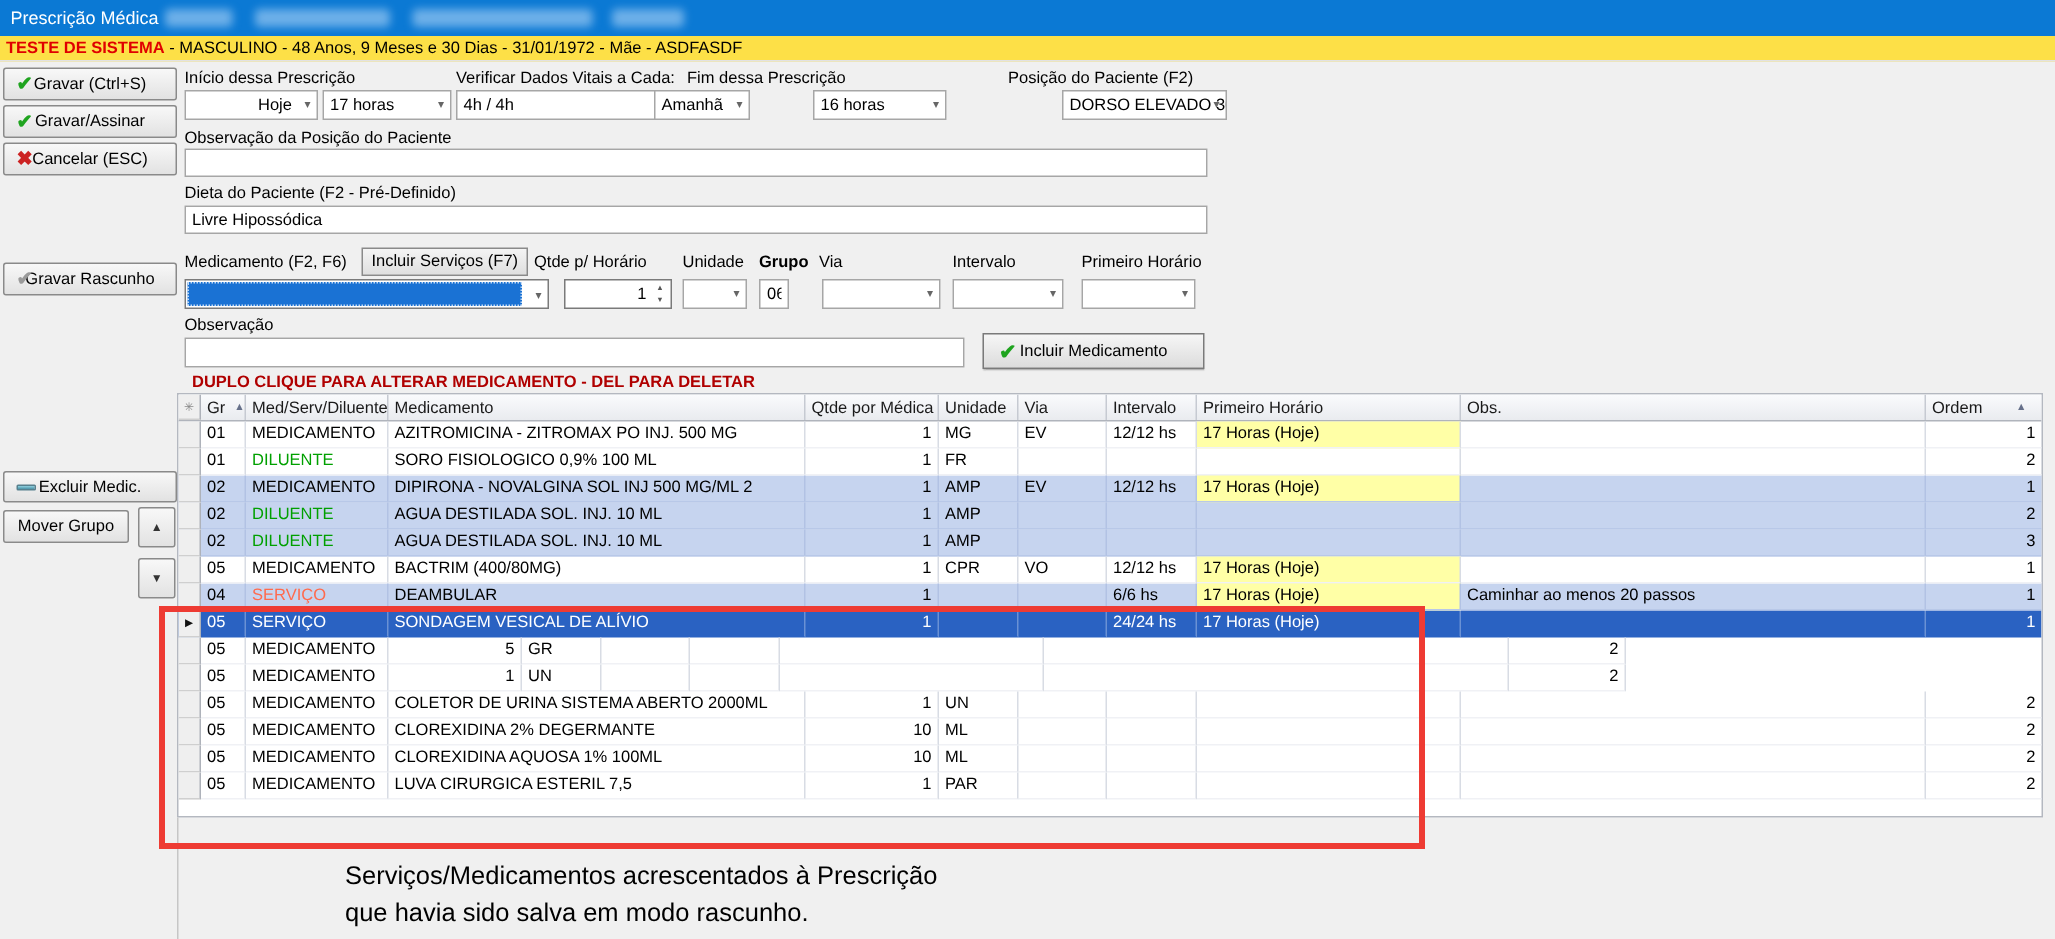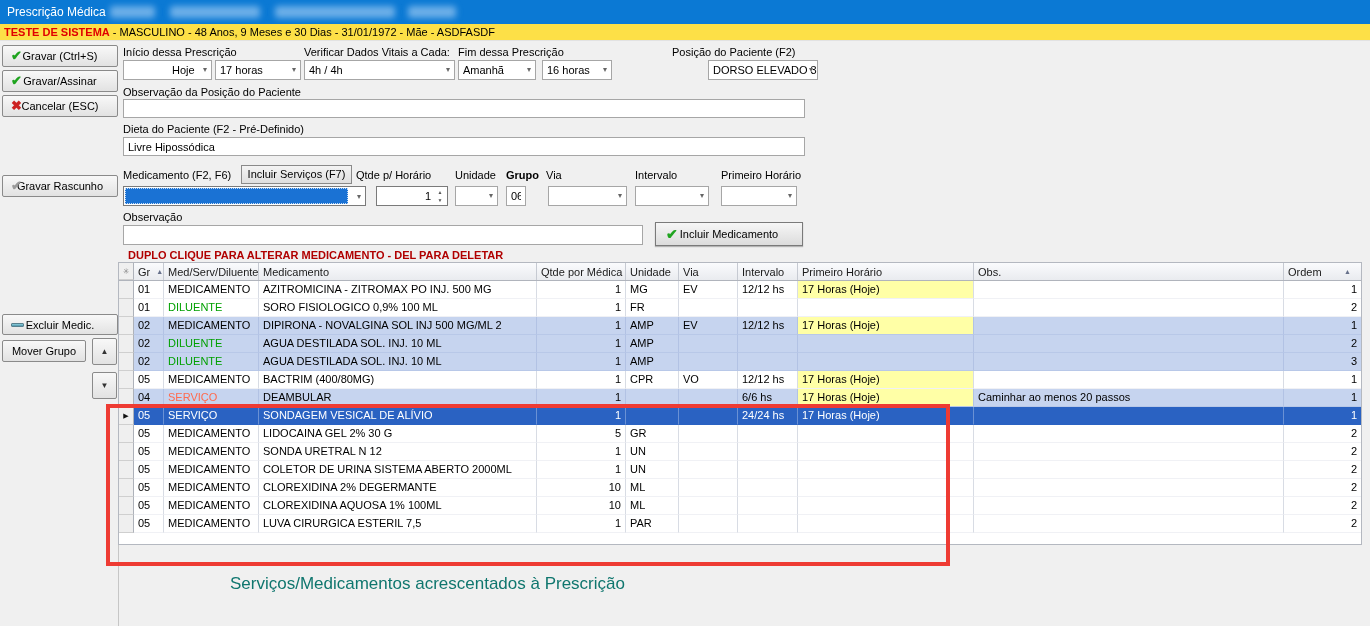--- a/index.html
+++ b/index.html
@@ -46,22 +46,22 @@
   .dd { position:absolute; height:20px; background:#fff; border:1px solid #a6a6a6;
     font-size:11px; line-height:18px; padding:0 18px 0 4px; white-space:nowrap;
     overflow:hidden; }
   .dd .arr { position:absolute; right:4px; top:0; line-height:18px; font-size:8px;
     color:#666; }
   .tinput { position:absolute; height:19px; background:#fff; border:1px solid #a6a6a6;
     font-size:11px; line-height:17px; padding:0 4px; font-family:"Liberation Sans",sans-serif; }
   #lbl-inicio{left:123px;top:46px;} #dd-inicio-dia{left:123px;top:60px;width:89px;padding-left:48px;}
   #dd-inicio-hora{left:215px;top:60px;width:86px;}
   #lbl-vitais{left:304px;top:46px;} #dd-vitais{left:304px;top:60px;width:151px;}
-  #lbl-fim{left:458px;top:46px;} #dd-fim-dia{left:458px;top:60px;width:78px;}
-  #dd-fim-hora{left:542px;top:60px;width:70px;}
+  #lbl-fim{left:458px;top:46px;} #dd-fim-dia{left:436px;top:60px;width:64px;}
+  #dd-fim-hora{left:542px;top:60px;width:89px;}
   #lbl-posicao{left:672px;top:46px;} #dd-posicao{left:708px;top:60px;width:110px;}
   #lbl-obs-pos{left:123px;top:86px;} #inp-obs-pos{left:123px;top:99px;width:682px;}
   #lbl-dieta{left:123px;top:123px;} #inp-dieta{left:123px;top:137px;width:682px;}
   #lbl-med{left:123px;top:169px;}
   #btn-incluir-serv{ position:absolute; left:241px; top:165px; width:111px; height:19px;
     background:linear-gradient(#f4f4f4,#dfdfdf); border:1px solid #8a8a8a;
     font-size:11px; text-align:center; line-height:17px; }
   #lbl-qtde{left:356px;top:169px;} #lbl-unidade{left:455px;top:169px;}
   #lbl-grupo{left:506px;top:169px;font-weight:bold;} #lbl-via{left:546px;top:169px;}
   #lbl-intervalo{left:635px;top:169px;} #lbl-primeiro{left:721px;top:169px;}
@@ -116,21 +116,21 @@
   .col-uni{width:53px;flex:none;} .col-via{width:59px;flex:none;}
   .col-int{width:60px;flex:none;} .col-ph{width:176px;flex:none;}
   .col-obs{width:310px;flex:none;} .col-ord{width:78px;flex:none;text-align:right;}
   .g-hcell.col-qtde, .g-hcell.col-ord { text-align:left; }
   .g-hcell.col-ord .sort-arr { margin-left:auto; margin-right:6px; }
   .cell-yellow { background:var(--highlight-yellow,#ffffa6); }
 
   
   #redbox { position:absolute; left:106px; top:404px; width:844px; height:162px;
     border:4px solid var(--annotation-red,#ee3b33); z-index:6; pointer-events:none; }
-  #caption { position:absolute; left:230px; top:571px; font-size:17px; color:#0f766e;
+  #caption { position:absolute; left:230px; top:571px; font-size:17px; color:#000000;
     line-height:25px; z-index:7; }
   #edge-line { position:absolute; left:118px; top:545px; width:1px; height:81px;
     background:#c6c6c6; }
 </style>
 </head>
 <body>
 
 <div id="app">
 
   <div class="titlebar">
@@ -420,36 +420,34 @@
       <div class="g-cell col-ph">17 Horas (Hoje)</div>
       <div class="g-cell col-obs"></div>
       <div class="g-cell col-ord">1</div>
     </div>
         <div class="g-row band-plain">
       <div class="g-cell sel-cell">
             <span></span>
           </div>
       <div class="g-cell col-gr">05</div>
       <div class="g-cell col-tipo" style="color: rgb(0, 0, 0);">MEDICAMENTO</div>
-      <div class="g-cell col-med">LIDOCAINA GEL 2% 30 G</div>
       <div class="g-cell col-qtde">5</div>
       <div class="g-cell col-uni">GR</div>
       <div class="g-cell col-via"></div>
       <div class="g-cell col-int"></div>
       <div class="g-cell col-ph"></div>
       <div class="g-cell col-obs"></div>
       <div class="g-cell col-ord">2</div>
     </div>
         <div class="g-row band-plain">
       <div class="g-cell sel-cell">
             <span></span>
           </div>
       <div class="g-cell col-gr">05</div>
       <div class="g-cell col-tipo" style="color: rgb(0, 0, 0);">MEDICAMENTO</div>
-      <div class="g-cell col-med">SONDA URETRAL N  12</div>
       <div class="g-cell col-qtde">1</div>
       <div class="g-cell col-uni">UN</div>
       <div class="g-cell col-via"></div>
       <div class="g-cell col-int"></div>
       <div class="g-cell col-ph"></div>
       <div class="g-cell col-obs"></div>
       <div class="g-cell col-ord">2</div>
     </div>
         <div class="g-row band-plain">
       <div class="g-cell sel-cell">
@@ -511,15 +509,16 @@
       <div class="g-cell col-obs"></div>
       <div class="g-cell col-ord">2</div>
     </div>
       </div>
   </div>
 
   <div id="redbox"></div>
   <div id="edge-line"></div>
   <div id="caption">
     <div>Serviços/Medicamentos acrescentados à Prescrição</div>
+    <div>que havia sido salva em modo rascunho.</div>
   </div>
 
 </div>
 
 </body></html>

